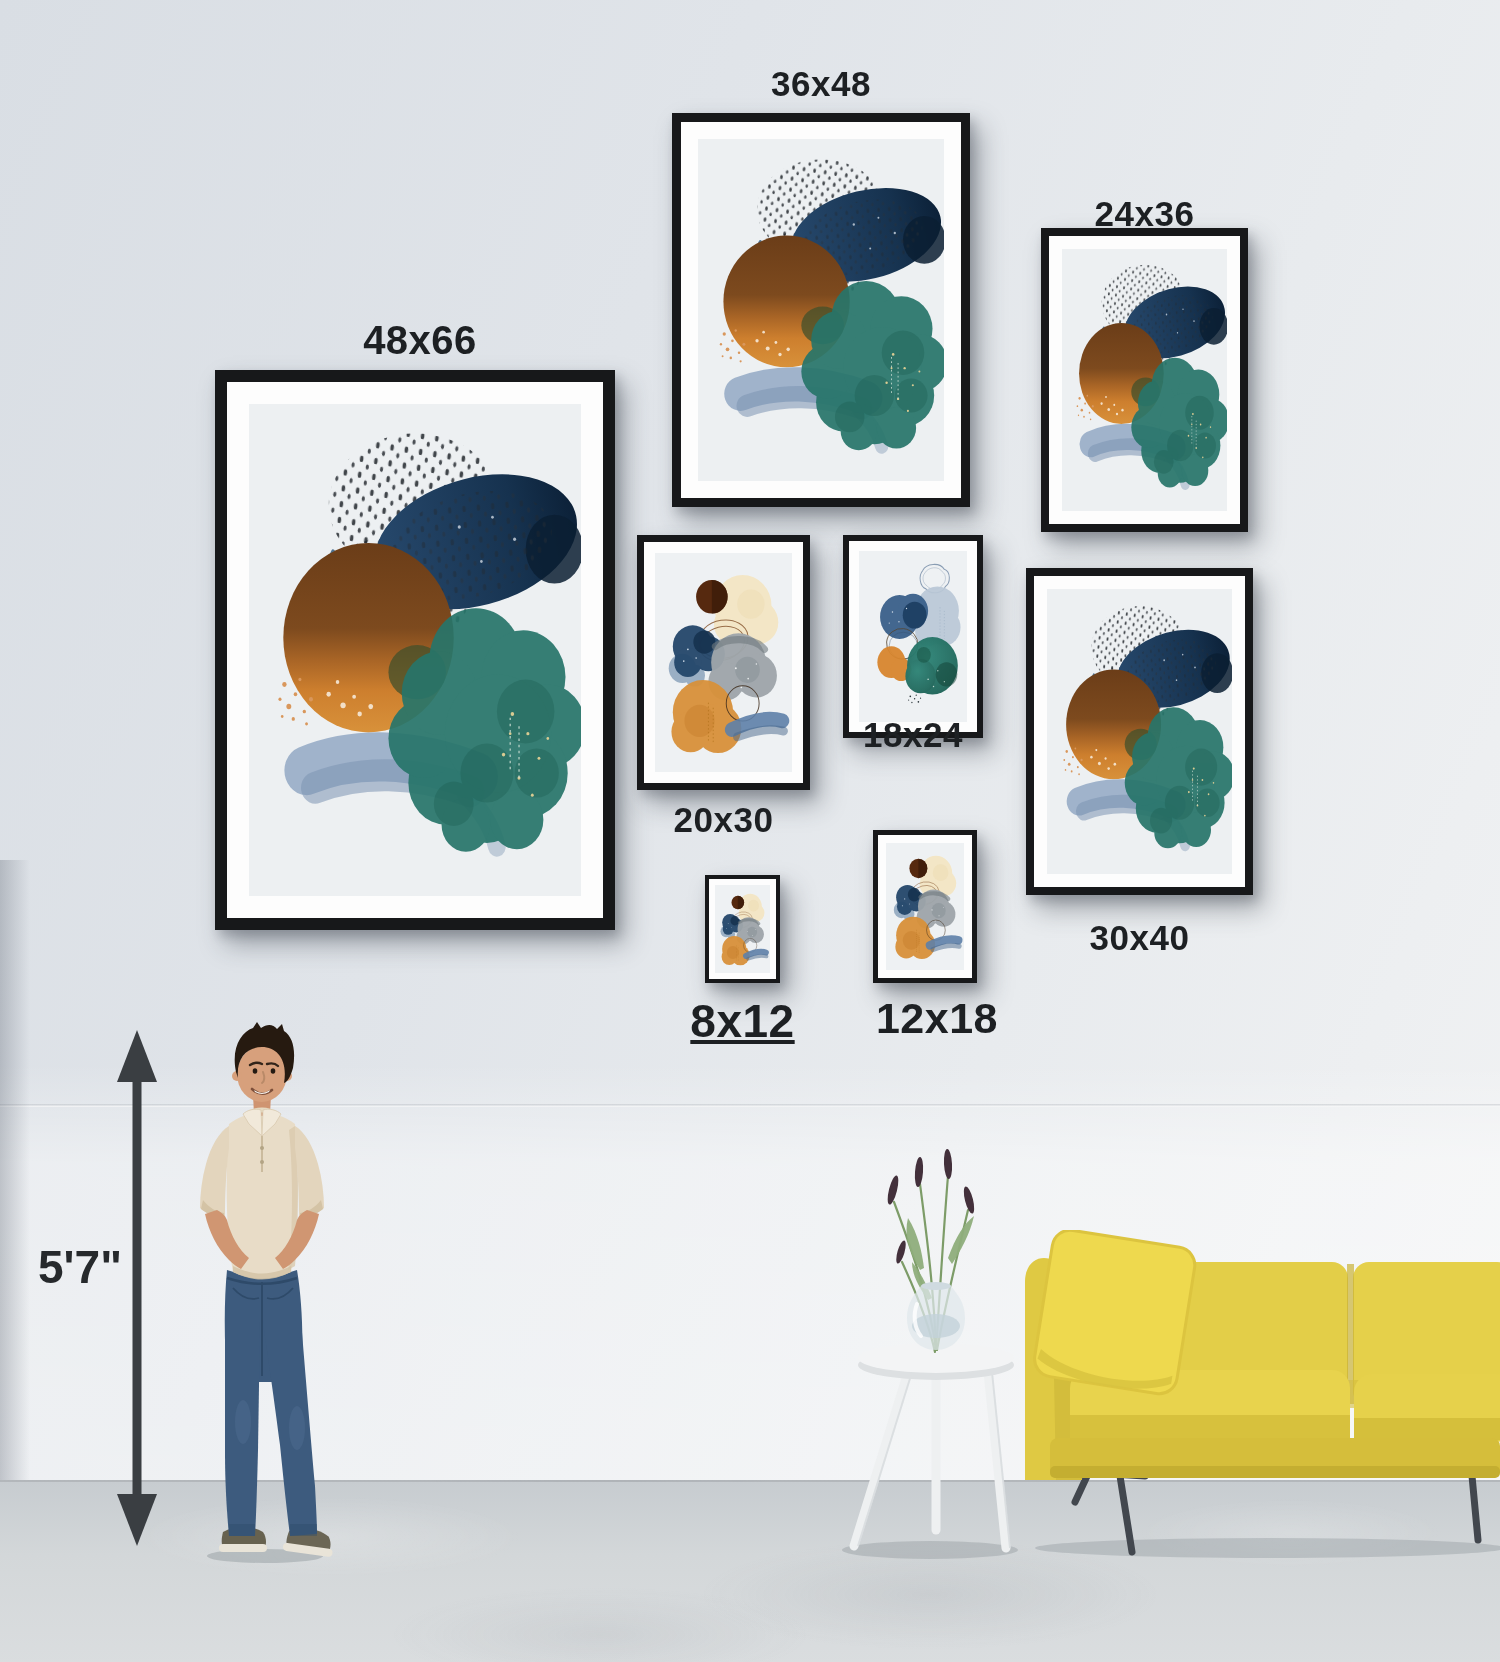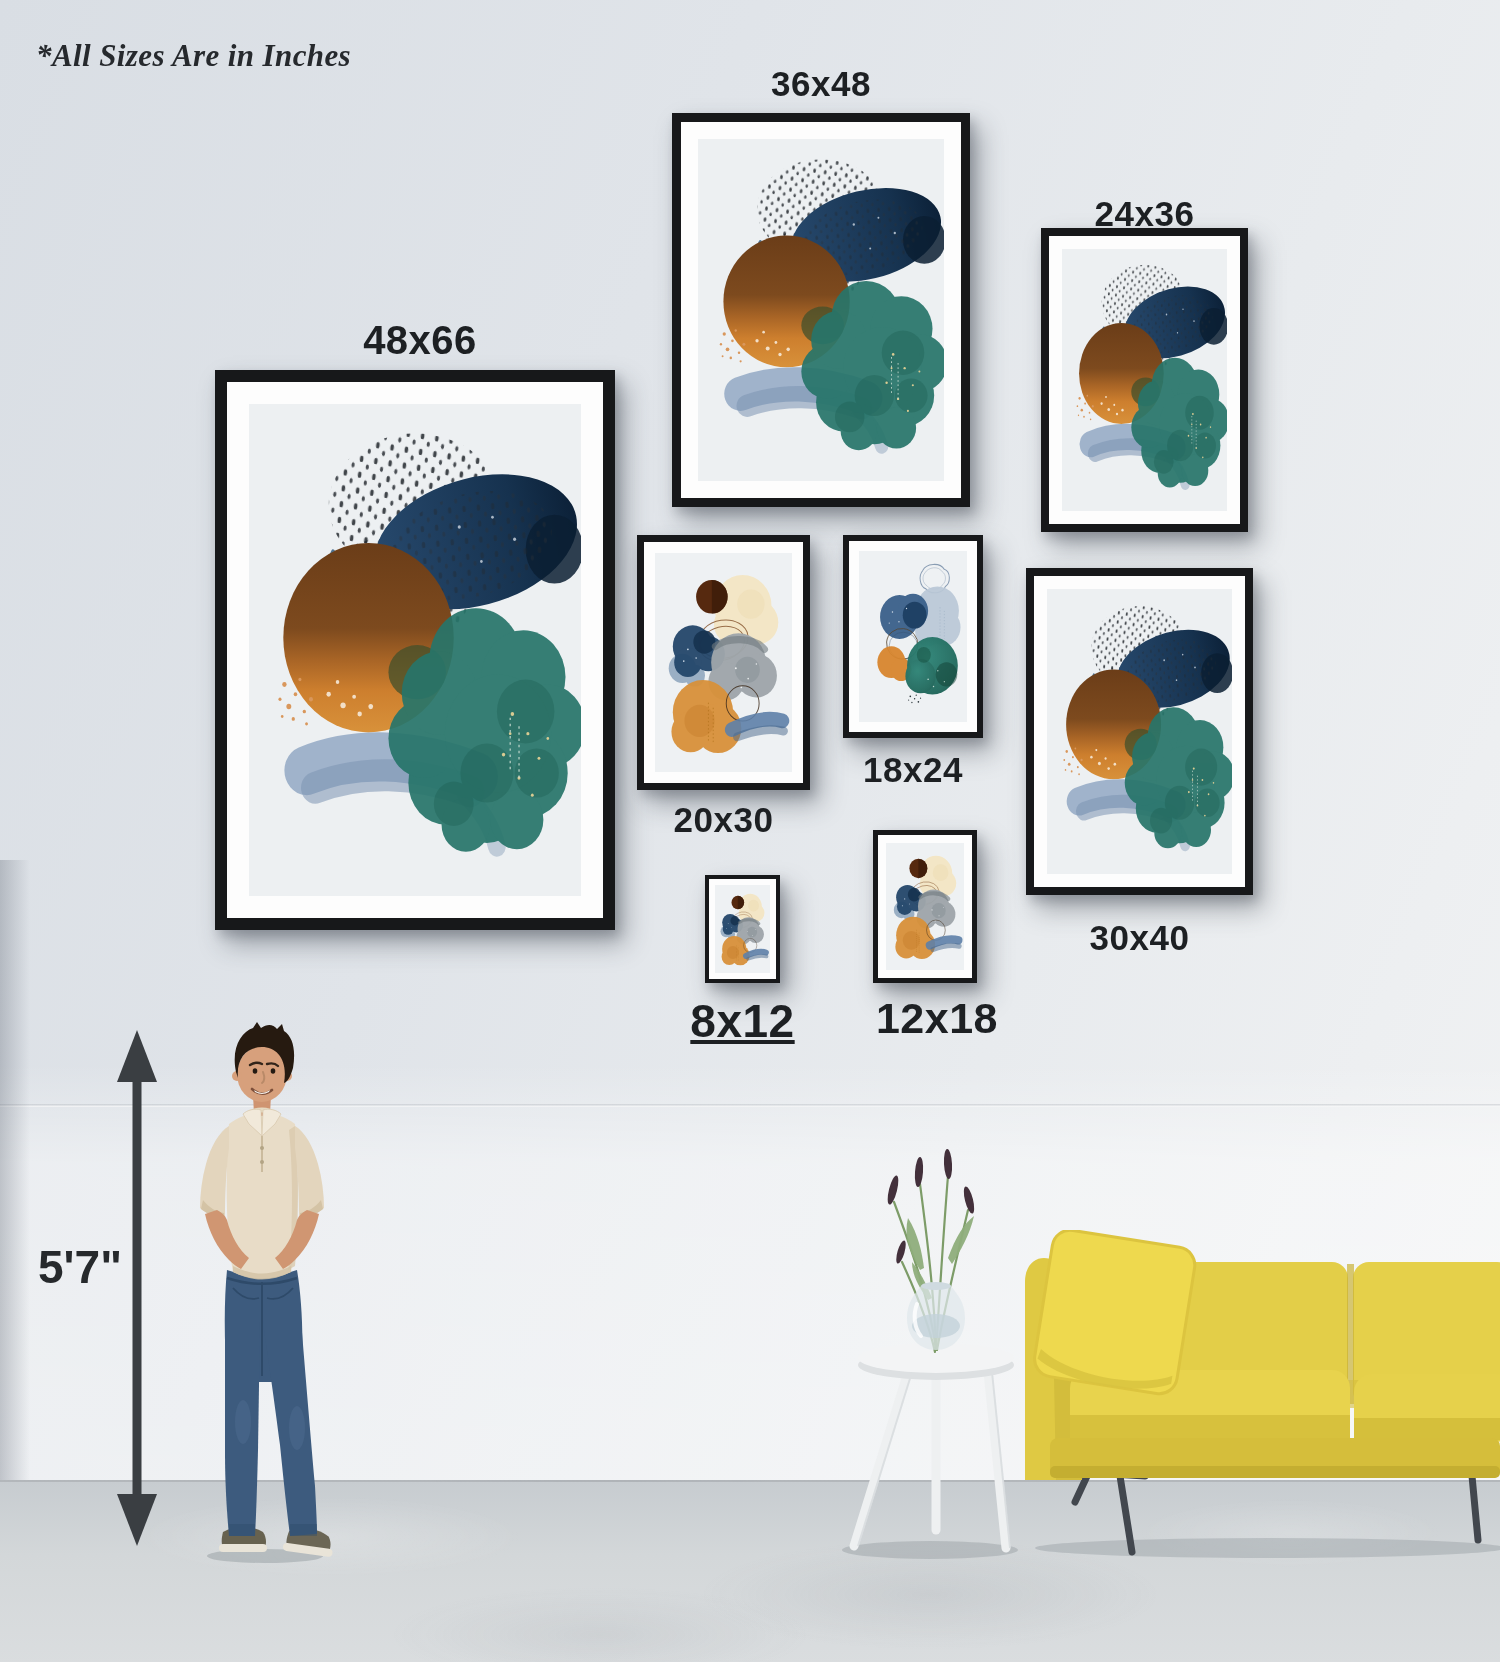--- a/index.html
+++ b/index.html
@@ -366,21 +366,20 @@
       <polygon points="30,518 10,466 50,466" fill="#3a3e42"></polygon>
     </g>
   </defs>
 </svg>
 
 <div class="scene">
   <div class="wall-seam"></div>
   <div class="left-vignette"></div>
   <div class="floor"></div>
 
-  <div class="note" style="left:36px; top:38px;">*All Sizes Are in Inches</div>
 
   <div class="size-label" style="left:220px; top:318px; width:400px; font-size:40px;">48x66</div>
   <div class="frame" style="left:215px; top:370px; width:400px; height:560px; border-width:12px; padding:22px;">
     <svg class="art" viewBox="0 0 300 400" preserveAspectRatio="none">
         <use href="#artA"></use>
       </svg>
   </div>
 
   <div class="size-label" style="left:672px; top:64px; width:298px; font-size:35px;">36x48</div>
   <div class="frame" style="left:672px; top:113px; width:298px; height:394px; border-width:9px; padding:17px;">
@@ -401,21 +400,21 @@
         <use href="#artB"></use>
       </svg>
   </div>
   <div class="size-label" style="left:637px; top:800px; width:173px; font-size:35px;">20x30</div>
 
   <div class="frame" style="left:843px; top:535px; width:140px; height:203px; border-width:6px; padding:10px;">
     <svg class="art" viewBox="0 0 200 280" preserveAspectRatio="none">
         <use href="#artC"></use>
       </svg>
   </div>
-  <div class="size-label" style="left:843px; top:750px; width:140px; font-size:35px;">18x24</div>
+  <div class="size-label" style="left:843px; top:715px; width:140px; font-size:35px;">18x24</div>
 
   <div class="frame" style="left:1026px; top:568px; width:227px; height:327px; border-width:8px; padding:13px;">
     <svg class="art" viewBox="0 0 300 400" preserveAspectRatio="none">
         <use href="#artA"></use>
       </svg>
   </div>
   <div class="size-label" style="left:1026px; top:903px; width:227px; font-size:35px;margin-top:15px;">30x40</div>
 
   <div class="frame" style="left:705px; top:875px; width:75px; height:108px; border-width:4px; padding:6px;">
     <svg class="art" viewBox="0 0 200 300" preserveAspectRatio="none">

